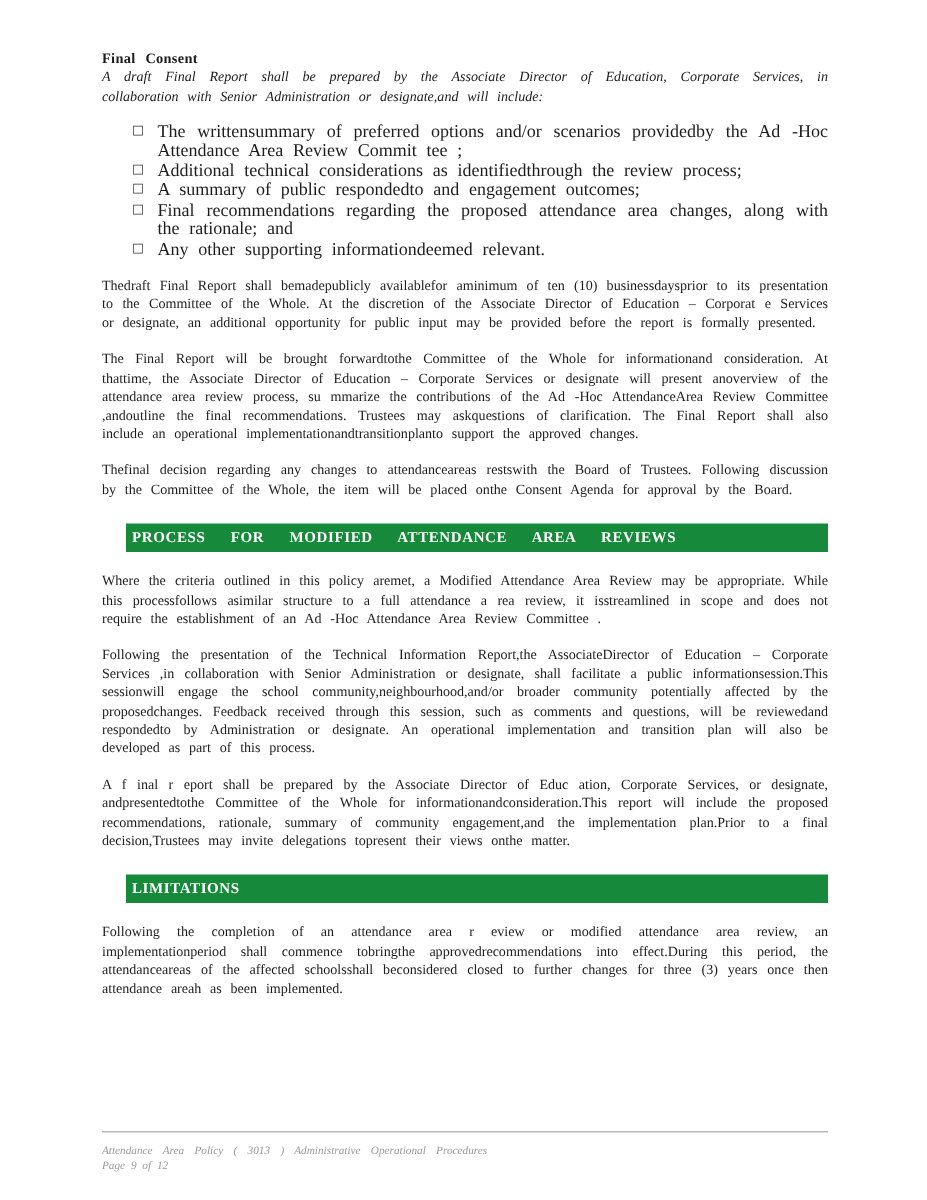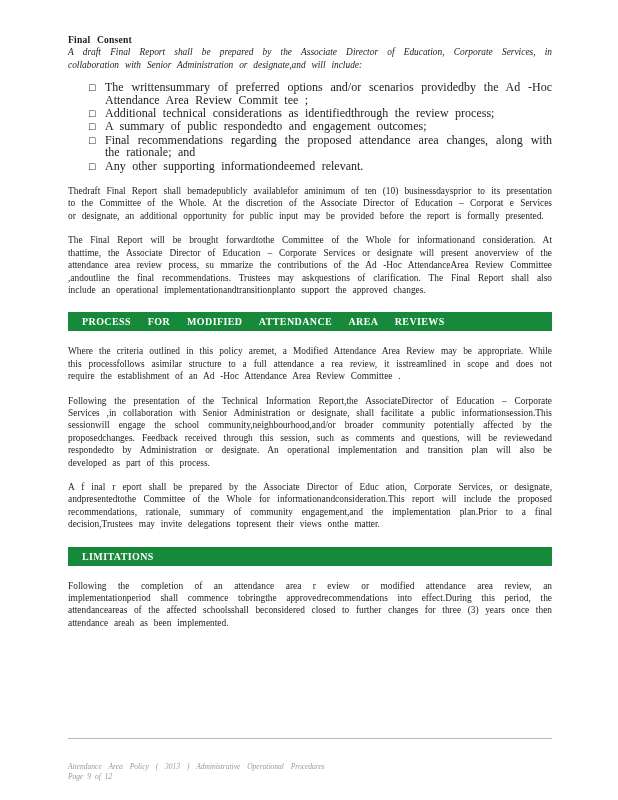--- a/index.html
+++ b/index.html
@@ -59,34 +59,34 @@
     text-align: justify;
     word-spacing: 3.5px;
   }
   .section-bar {
     background: var(--accent, #17893a);
     color: #ffffff;
     font-weight: bold;
     font-size: 10px;
     line-height: 19px;
     height: 19px;
-    padding-left: 14px;
+    padding-left: 4px;
     letter-spacing: 0.4px;
     word-spacing: 14px;
-    margin: 16px 0 14px 0;
+    margin: 16px 0 14px 16px;
     white-space: nowrap;
     overflow: hidden;
   }
   .footer {
     position: absolute;
     left: 68px;
     bottom: 18px;
     width: 484px;
     border-top: 1px solid #b9b9b9;
-    padding-top: 23px;
+    padding-top: 7px;
     font-style: italic;
     color: #9a9a9a;
     font-size: 7.5px;
     line-height: 10px;
     word-spacing: 5px;
   }
   .footer .page-num { word-spacing: 2px; }
 </style>
 </head>
 <body>
@@ -116,20 +116,21 @@
         <span class="bullet-text">Final recommendations regarding the proposed attendance area changes, along with the rationale; and</span>
       </li>
       <li>
         <span class="bullet-glyph">□</span>
         <span class="bullet-text">Any other supporting informationdeemed relevant.</span>
       </li>
     </ul>
 
     <p class="para">Thedraft Final Report shall bemadepublicly availablefor aminimum of ten (10) businessdaysprior to its presentation to the Committee of the Whole. At the discretion of the Associate Director of Education – Corporat e Services or designate, an additional opportunity for public input may be provided before the report is formally presented.</p>
     <p class="para">The Final Report will be brought forwardtothe Committee of the Whole for informationand consideration. At thattime, the Associate Director of Education – Corporate Services or designate will present anoverview of the attendance area review process, su mmarize the contributions of the Ad -Hoc AttendanceArea Review Committee ,andoutline the final recommendations. Trustees may askquestions of clarification. The Final Report shall also include an operational implementationandtransitionplanto support the approved changes.</p>
+    <p class="para">Thefinal decision regarding any changes to attendanceareas restswith the Board of Trustees. Following discussion by the Committee of the Whole, the item will be placed onthe Consent Agenda for approval by the Board.</p>
 
     <div class="section-bar">PROCESS FOR MODIFIED ATTENDANCE AREA REVIEWS</div>
 
     <p class="para">Where the criteria outlined in this policy aremet, a Modified Attendance Area Review may be appropriate. While this processfollows asimilar structure to a full attendance a rea review, it isstreamlined in scope and does not require the establishment of an Ad -Hoc Attendance Area Review Committee .</p>
     <p class="para">Following the presentation of the Technical Information Report,the AssociateDirector of Education – Corporate Services ,in collaboration with Senior Administration or designate, shall facilitate a public informationsession.This sessionwill engage the school community,neighbourhood,and/or broader community potentially affected by the proposedchanges. Feedback received through this session, such as comments and questions, will be reviewedand respondedto by Administration or designate. An operational implementation and transition plan will also be developed as part of this process.</p>
     <p class="para">A f inal r eport shall be prepared by the Associate Director of Educ ation, Corporate Services, or designate, andpresentedtothe Committee of the Whole for informationandconsideration.This report will include the proposed recommendations, rationale, summary of community engagement,and the implementation plan.Prior to a final decision,Trustees may invite delegations topresent their views onthe matter.</p>
 
     <div class="section-bar">LIMITATIONS</div>
 
     <p class="para">Following the completion of an attendance area r eview or modified attendance area review, an implementationperiod shall commence tobringthe approvedrecommendations into effect.During this period, the attendanceareas of the affected schoolsshall beconsidered closed to further changes for three (3) years once then attendance areah as been implemented.</p>

